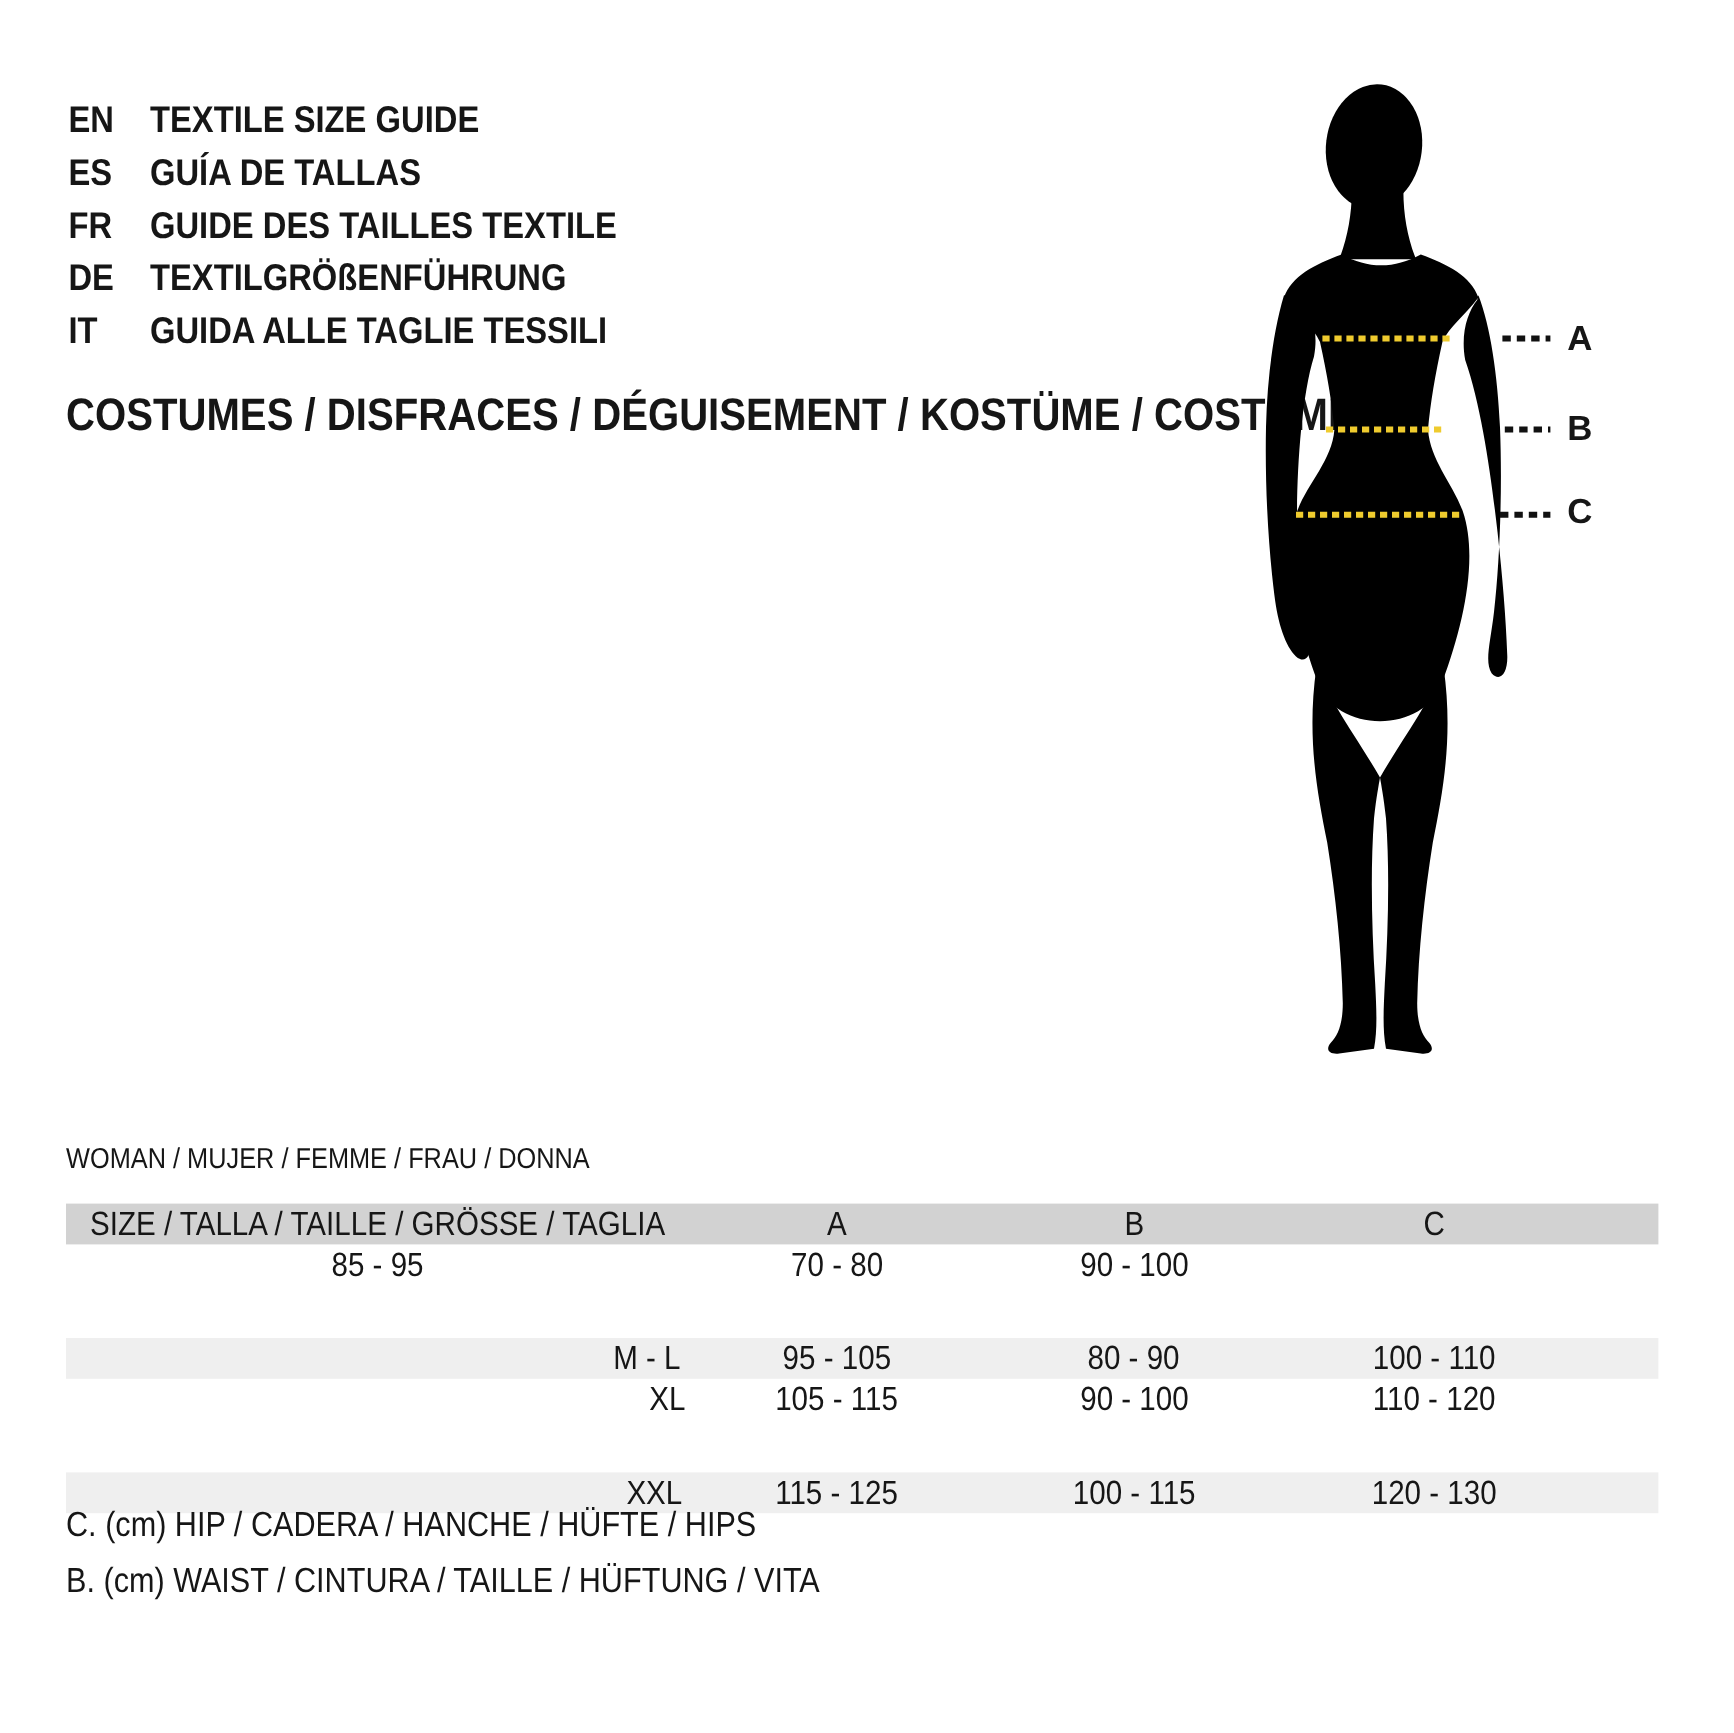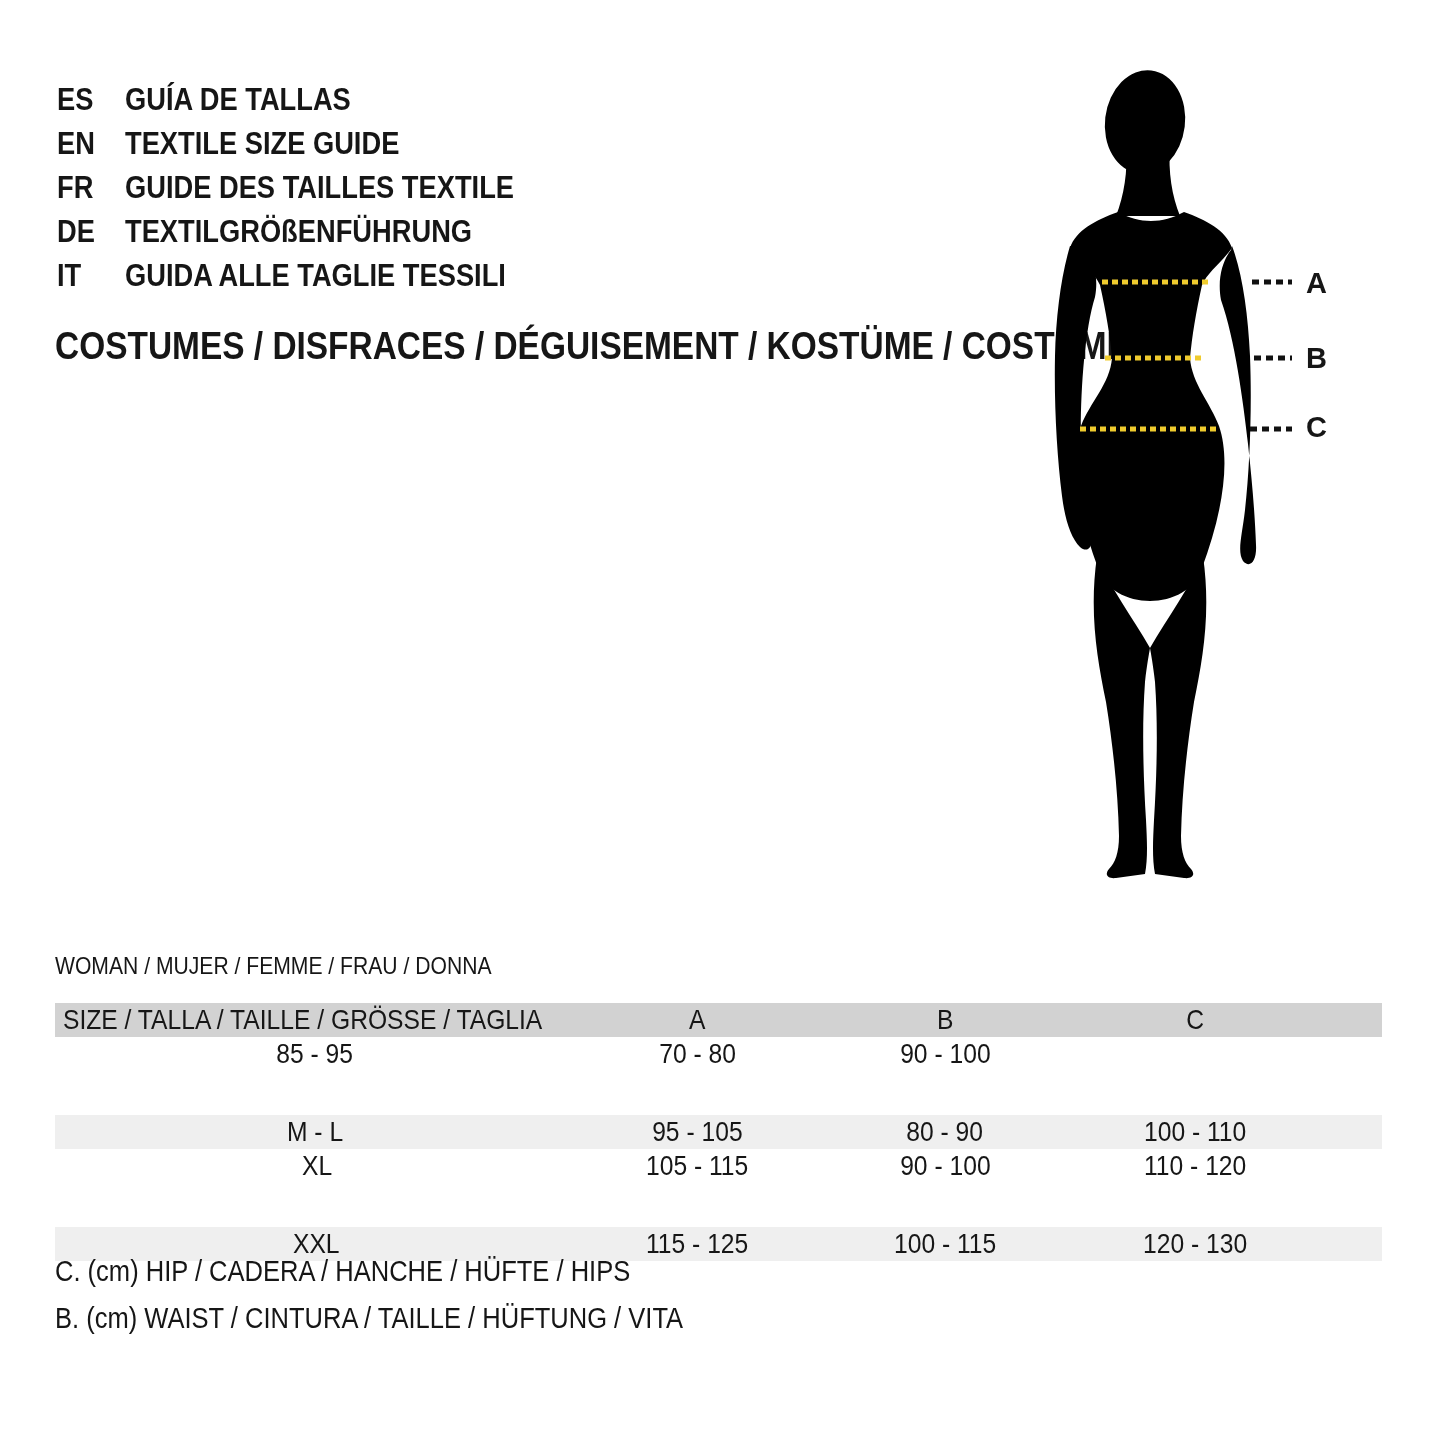--- a/index.html
+++ b/index.html
@@ -35,39 +35,39 @@
   .abc-c{top:411px;}
 
   
   .section-title{position:absolute;left:55px;top:950px;font-size:24px;line-height:32px;}
 
   
   .size-table{position:absolute;left:55px;top:1003px;width:1327px;font-size:28px;}
   .t-row{display:grid;grid-template-columns:520px 245px 250px 250px 1fr;height:34px;align-items:center;}
   .t-head{background:var(--table_header_bg,#d2d2d2);}
   .t-stripe{background:var(--table_stripe_bg,#efefef);margin-top:44px;}
-  .t-cell-size{text-align:center;padding-left:8px;}
+  .t-cell-size{text-align:right;padding-left:20px;}
   .t-cell-num{text-align:center;}
 
   
   .legend{position:absolute;left:55px;top:1248px;font-size:29px;line-height:47px;}
 </style>
 </head>
 <body>
 
 <div class="page">
 
   <div class="lang-list">
     <div class="lang-row">
+      <span class="lang-code cx">EN</span>
+      <span class="cx">TEXTILE SIZE GUIDE</span>
+    </div>
+    <div class="lang-row">
       <span class="lang-code cx">ES</span>
       <span class="cx">GUÍA DE TALLAS</span>
-    </div>
-    <div class="lang-row">
-      <span class="lang-code cx">EN</span>
-      <span class="cx">TEXTILE SIZE GUIDE</span>
     </div>
     <div class="lang-row">
       <span class="lang-code cx">FR</span>
       <span class="cx">GUIDE DES TAILLES TEXTILE</span>
     </div>
     <div class="lang-row">
       <span class="lang-code cx">DE</span>
       <span class="cx">TEXTILGRÖßENFÜHRUNG</span>
     </div>
     <div class="lang-row">

